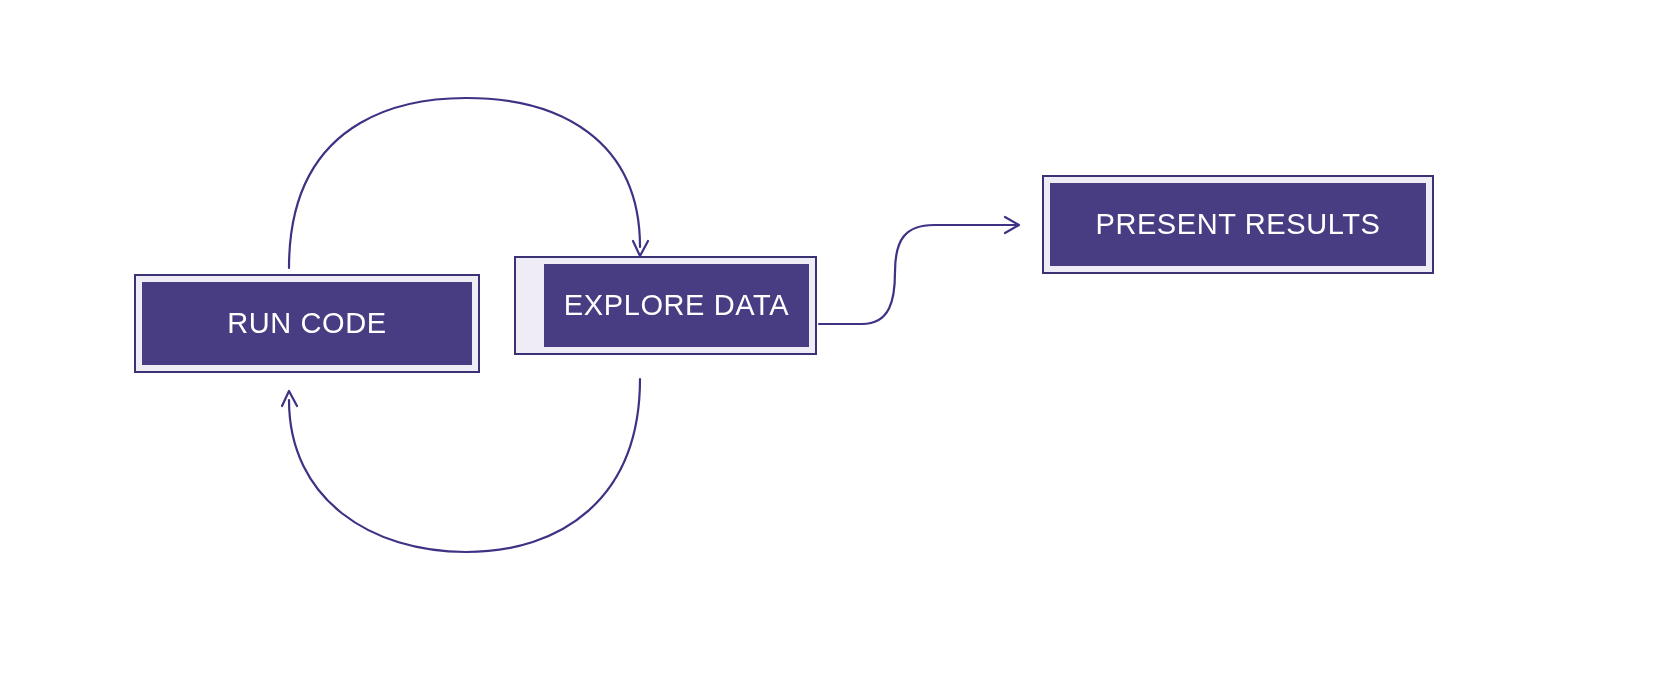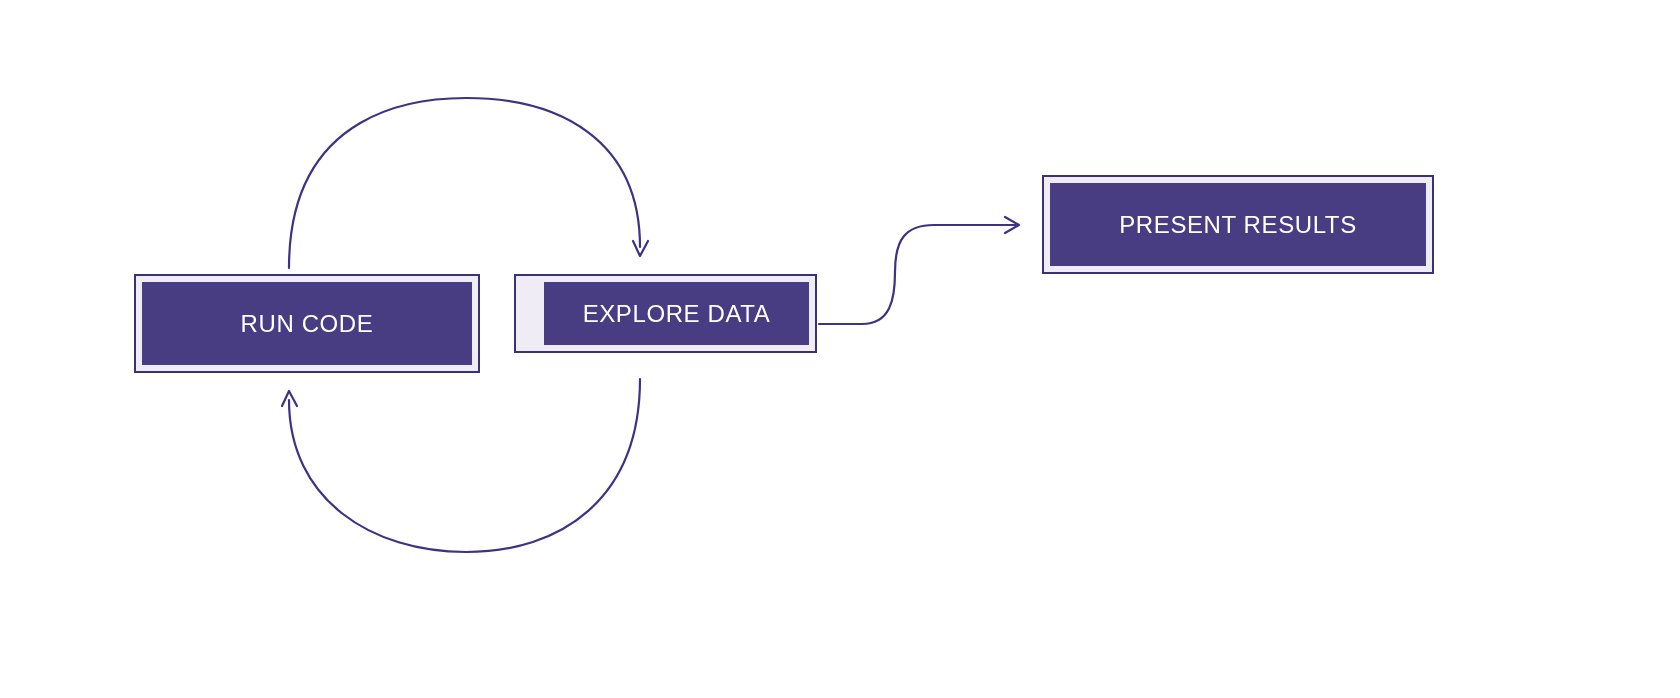--- a/index.html
+++ b/index.html
@@ -41,38 +41,38 @@
     height: 100%;
     background: #483c82;
     display: flex;
     align-items: center;
     justify-content: center;
     box-sizing: border-box;
   }
   .node-label {
     color: #ffffff;
     font-family: "Liberation Sans", sans-serif;
-    font-size: 24px;
+    font-size: 29px;
     font-weight: 400;
     letter-spacing: 0.6px;
     line-height: 1;
     white-space: nowrap;
     text-align: center;
   }
   #node-run-code {
     left: 134px;
     top: 274px;
     width: 346px;
     height: 99px;
   }
   #node-explore-data {
     left: 514px;
-    top: 274px;
+    top: 256px;
     width: 303px;
-    height: 79px;
+    height: 99px;
     padding-left: 28px;
   }
   #node-present-results {
     left: 1042px;
     top: 175px;
     width: 392px;
     height: 99px;
   }
 </style>
 </head>

